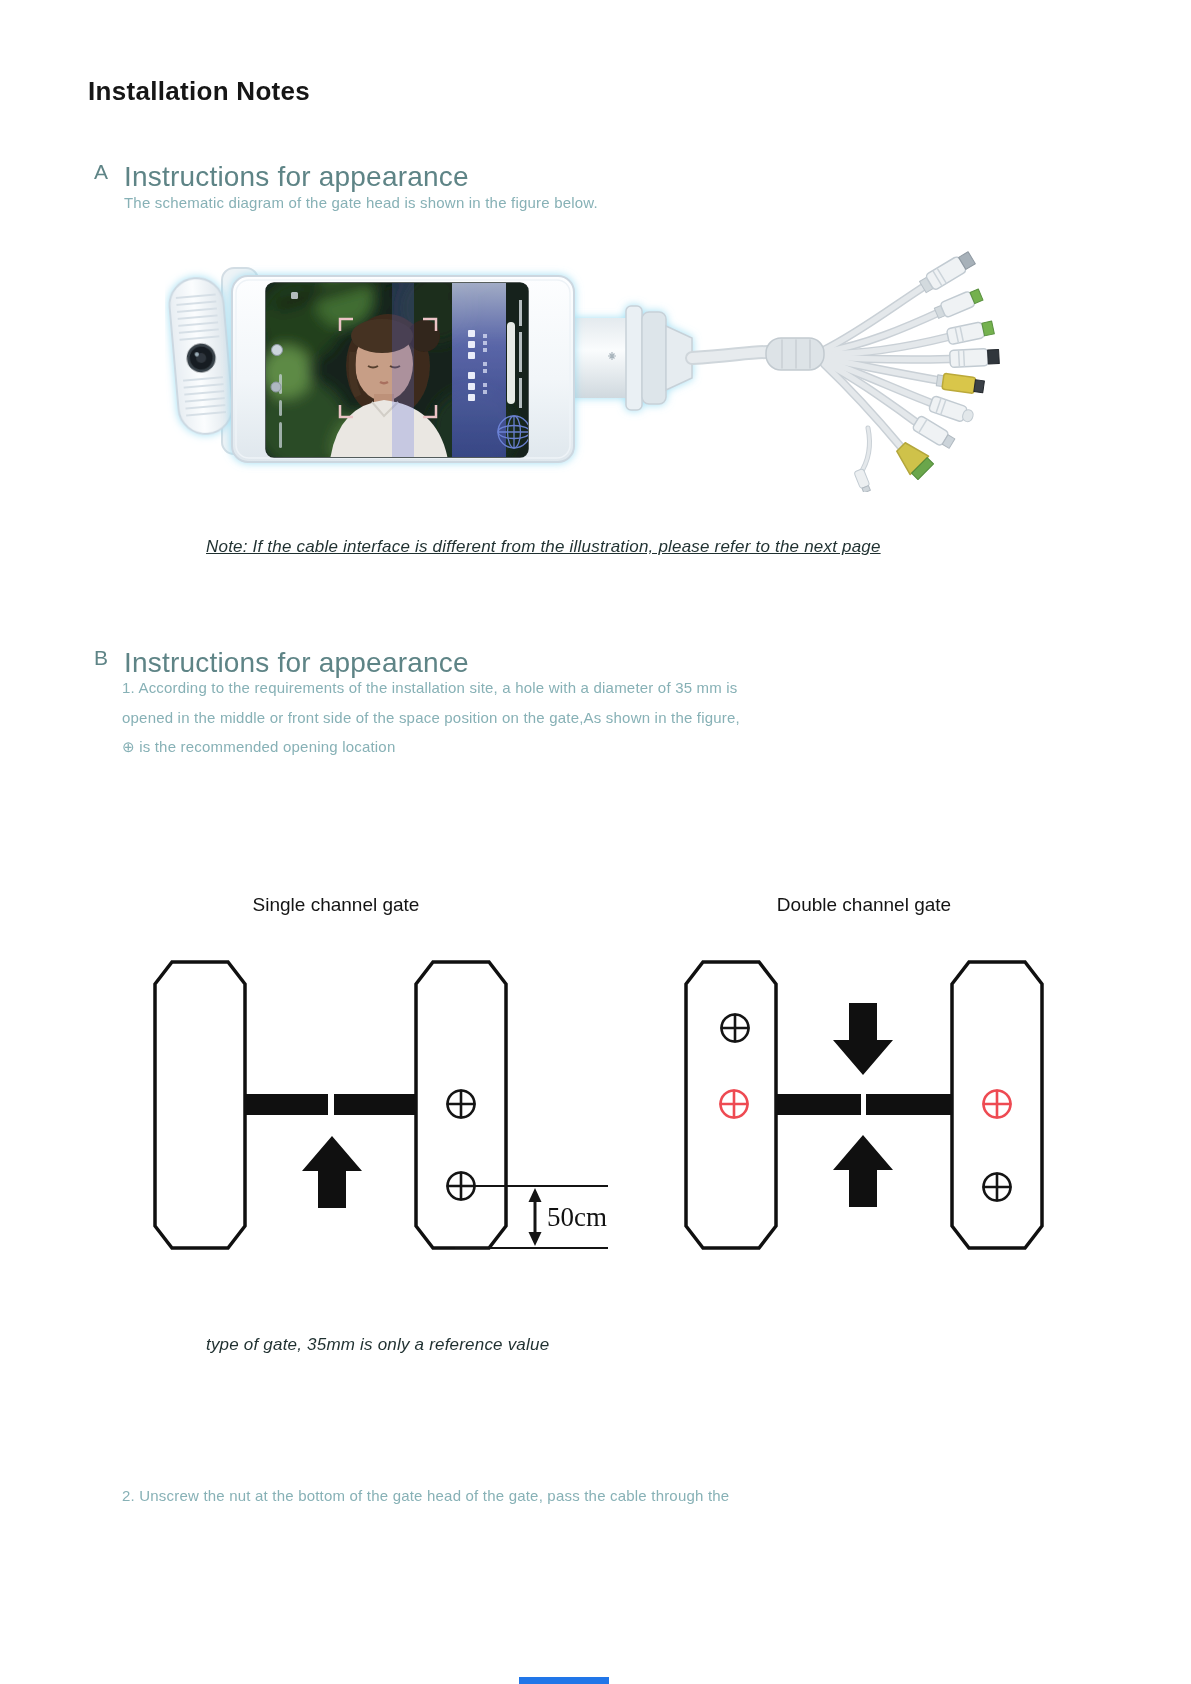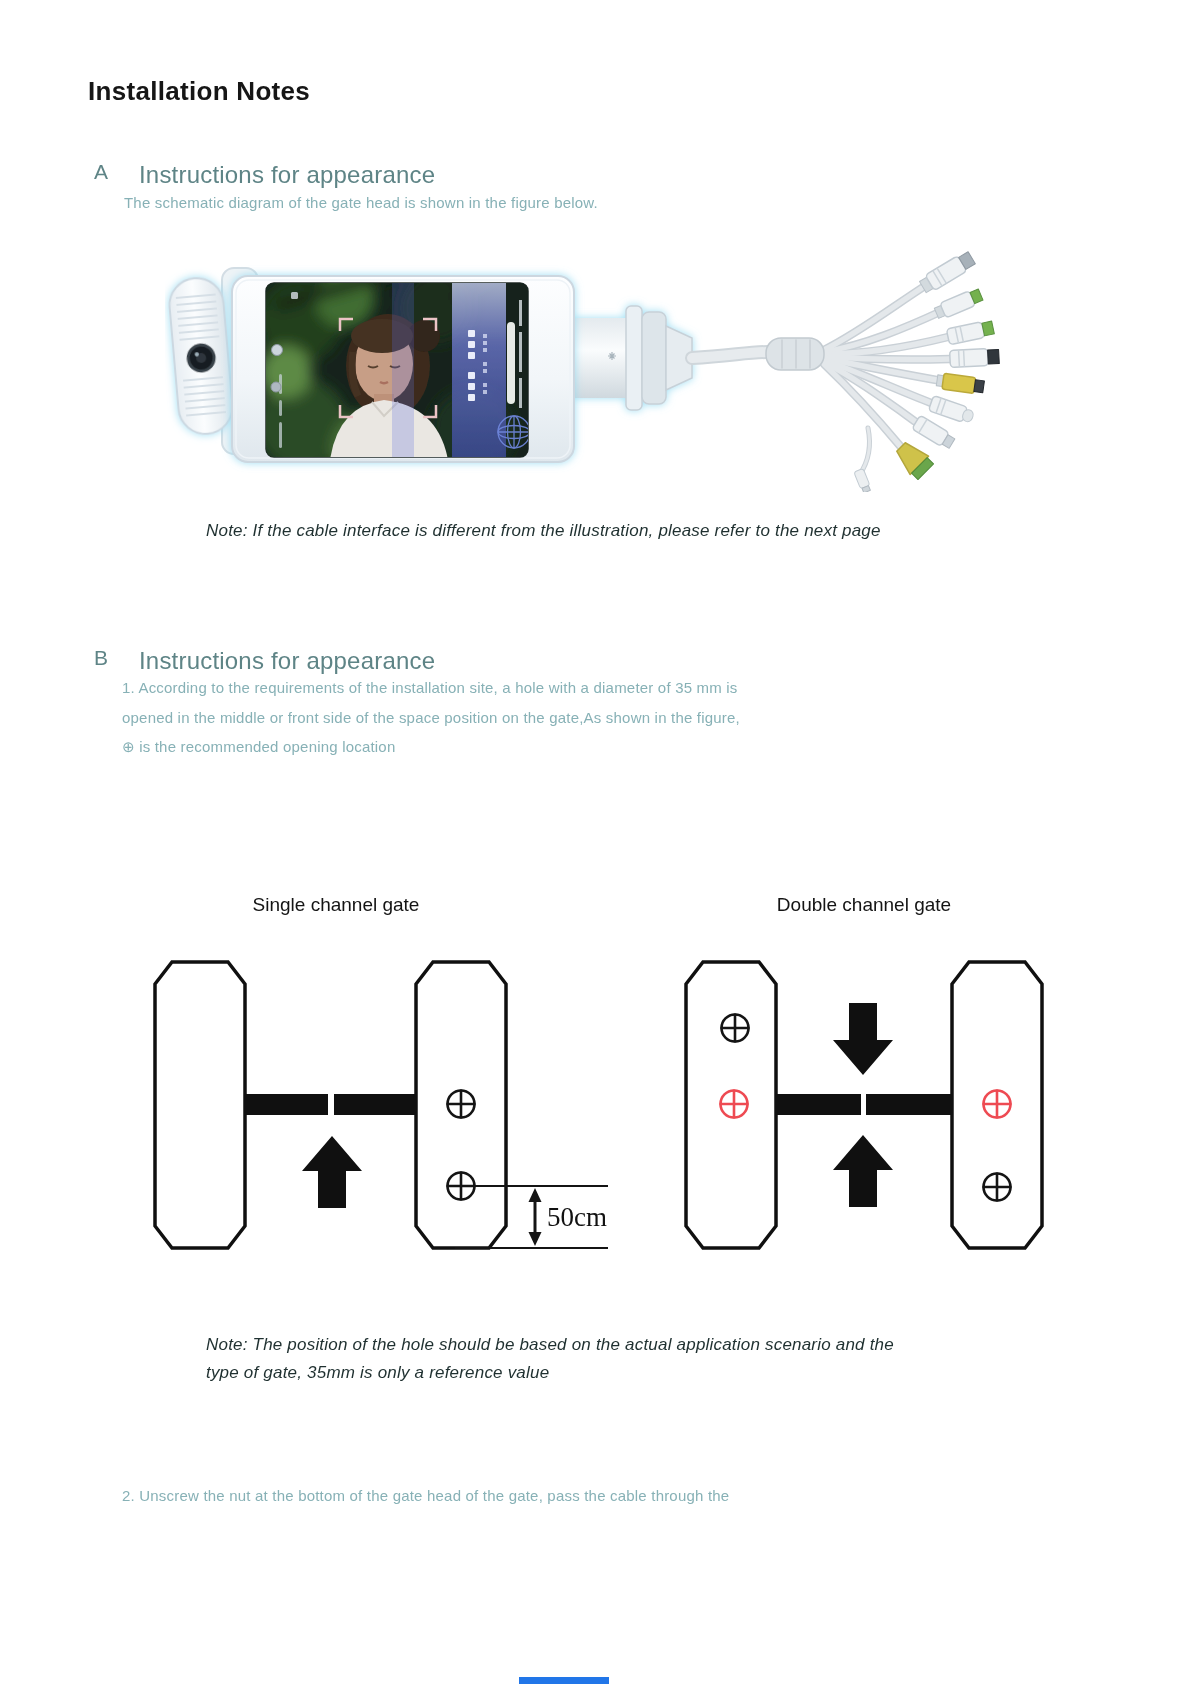--- a/index.html
+++ b/index.html
@@ -3,21 +3,21 @@
 <meta charset="utf-8">
 <style>
   html,body{margin:0;padding:0;}
   body{
     width:1191px;height:1684px;position:relative;background:#ffffff;
     font-family:"Liberation Sans", sans-serif;overflow:hidden;
   }
   .abs{position:absolute;white-space:nowrap;}
   .page-title{left:88px;top:76px;font-size:26px;font-weight:bold;color:#161616;letter-spacing:.3px;}
   .sec-letter{font-size:21px;color:var(--heading-teal);}
-  .sec-heading{font-size:24px;color:var(--heading-teal);letter-spacing:.2px;margin-left:15px;}
+  .sec-heading{font-size:28px;color:var(--heading-teal);letter-spacing:.2px;}
   .teal-body{font-size:15px;color:var(--body-teal);letter-spacing:.2px;line-height:29.5px;}
   .teal-body span{display:block;}
   .note{font-size:17px;font-style:italic;color:var(--note-dark);line-height:27.5px;letter-spacing:.2px;}
   .note span{display:block;}
   svg text{font-family:"Liberation Sans", sans-serif;}
   .gate-label{font-size:19px;fill:#141414;}
   .dim-label{font-family:"Liberation Serif", serif;font-size:27px;fill:#111;}
   .marker circle,.marker path{fill:none;stroke:#141414;stroke-width:2.6px;}
   .marker.mk-red circle,.marker.mk-red path{stroke:var(--marker-red);}
   .cabinet{fill:#ffffff;stroke:#101010;stroke-width:3.5px;}
@@ -230,21 +230,21 @@
         <rect x="0" y="0" width="26" height="3" rx="1.5"></rect>
           <rect x="32" y="0" width="16" height="3" rx="1.5"></rect>
           <rect x="54" y="0" width="20" height="3" rx="1.5"></rect>
       </g>
       <circle cx="277" cy="350" r="5.5" fill="#ccd5dc" stroke="#8c97a1"></circle>
       <circle cx="276" cy="387" r="5" fill="#aeb8c1" stroke="#8c97a1"></circle>
     </g>
   </g>
 </svg>
 
-<div class="abs note" style="left:206px;top:517px;">
+<div class="abs note" style="left:206px;top:533px;text-decoration:underline;">
   <span>Note: If the cable interface is different from the illustration, please refer to the next page</span>
 </div>
 
 <div class="abs sec-letter" style="left:94px;top:646px;">B</div>
 <div class="abs sec-heading" style="left:124px;top:647px;">Instructions for appearance</div>
 <div class="abs teal-body" style="left:122px;top:673px;">
   <span>1. According to the requirements of the installation site, a hole with a diameter of 35 mm is</span>
   <span>opened in the middle or front side of the space position on the gate,As shown in the figure,</span>
   <span>⊕ is the recommended opening location</span>
 </div>
@@ -300,21 +300,20 @@
         <path d="M982.5 1104 H1011.5 M997 1089.5 V1118.5"></path>
     </g>
     <g class="marker">
       <circle cx="997" cy="1187" r="13.5"></circle>
         <path d="M982.5 1187 H1011.5 M997 1172.5 V1201.5"></path>
     </g>
   </g>
 </svg>
 
 <div class="abs note" style="left:206px;top:1331px;">
-  <span>Note: The position of the hole should be based on the actual application scenario and the</span>
   <span>type of gate, 35mm is only a reference value</span>
 </div>
 
 <div class="abs teal-body" style="left:122px;top:1481px;text-align:right;">
   <span>2. Unscrew the nut at the bottom of the gate head of the gate, pass the cable through the</span>
 </div>
 
 <div class="abs footer-bar"></div>
 
 </body></html>

